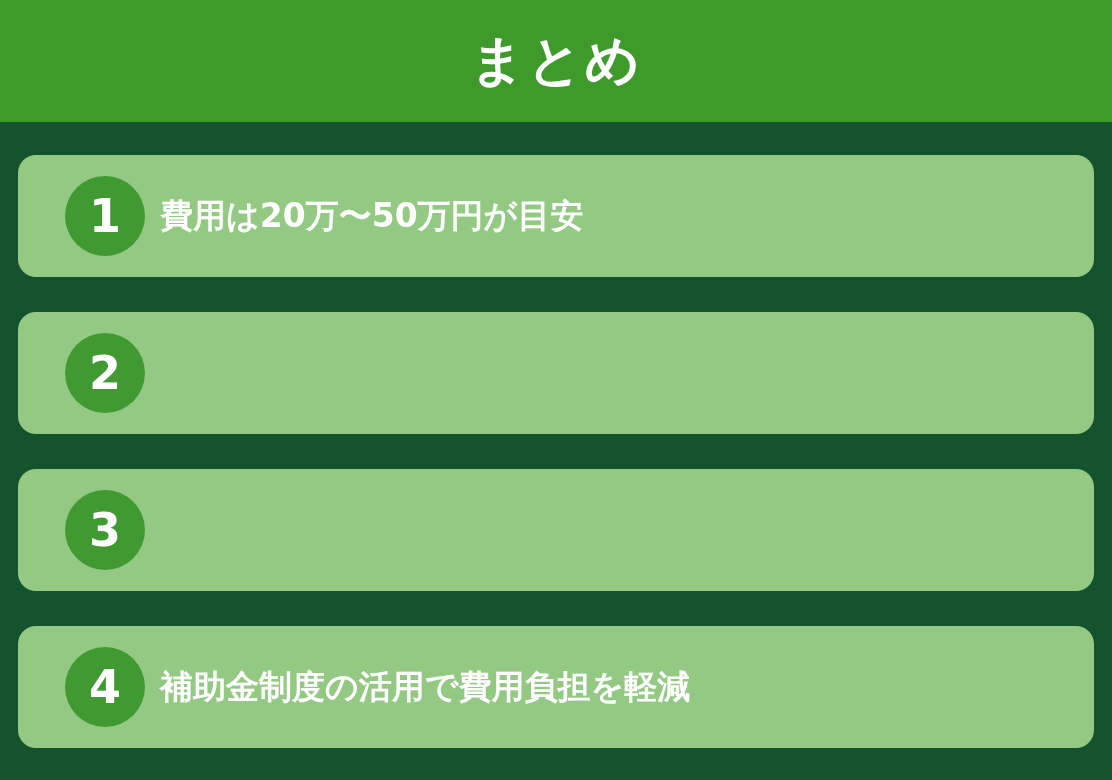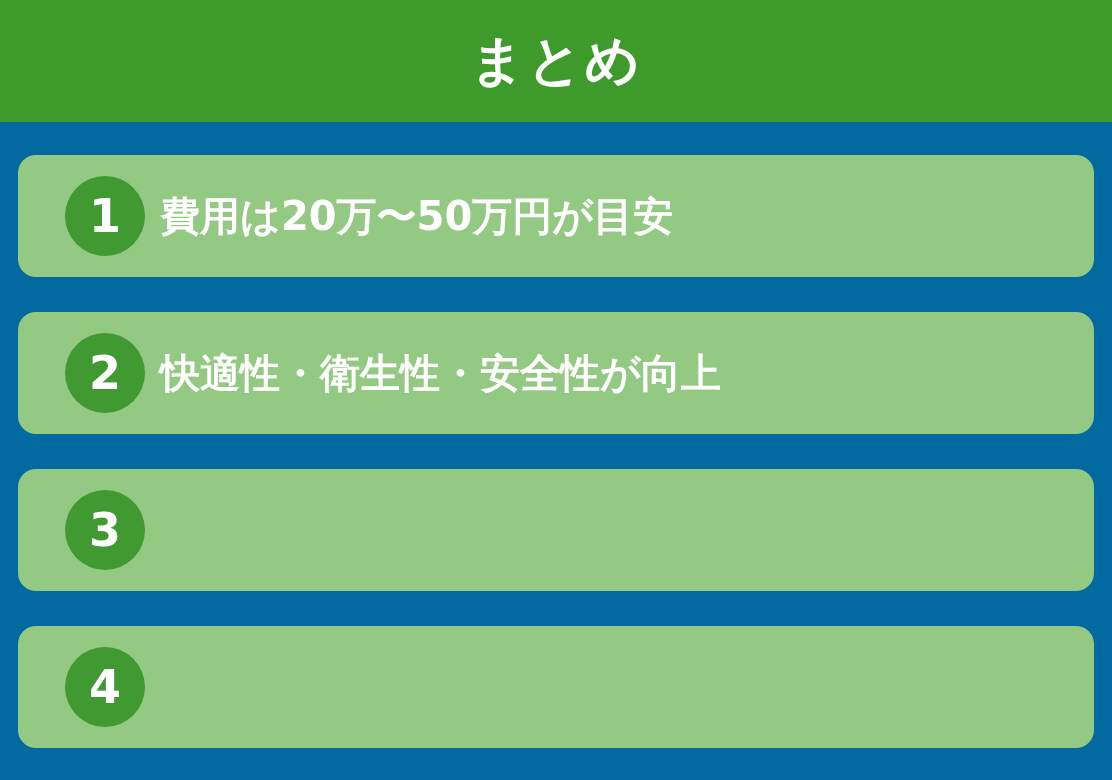--- a/index.html
+++ b/index.html
@@ -11,21 +11,21 @@
     width: 1112px;
     height: 780px;
     overflow: hidden;
     font-family: "Liberation Sans", "DejaVu Sans", sans-serif;
     background: #e8f6e2;
   }
   #page {
     position: relative;
     width: 1112px;
     height: 780px;
-    background: #0369a1;
+    background: #14532d;
     box-sizing: border-box;
     display: flex;
     flex-direction: column;
   }
   
   #header-banner {
     width: 100%;
     height: 122px;
     background: #3f9a2c;
     display: flex;
@@ -74,21 +74,21 @@
     justify-content: center;
     color: #ffffff;
     font-size: 46px;
     font-weight: bold;
     line-height: 1;
     font-family: "DejaVu Sans", "Liberation Sans", sans-serif;
   }
   .card-text {
     margin-left: 15px;
     color: #ffffff;
-    font-size: 40px;
+    font-size: 33px;
     font-weight: bold;
     line-height: 1.15;
     letter-spacing: 0px;
     white-space: nowrap;
     font-family: "DejaVu Sans", "Liberation Sans", sans-serif;
   }
 </style>
 </head>
 <body>
 
@@ -100,25 +100,25 @@
 
   <div id="summary-list">
 
     <div class="summary-card">
       <div class="card-badge">1</div>
       <div class="card-text">費用は20万〜50万円が目安</div>
     </div>
 
     <div class="summary-card">
       <div class="card-badge">2</div>
-      <div class="card-text">快適性・衛生性・安全性が向上</div>
     </div>
 
     <div class="summary-card">
       <div class="card-badge">3</div>
     </div>
 
     <div class="summary-card">
       <div class="card-badge">4</div>
+      <div class="card-text">補助金制度の活用で費用負担を軽減</div>
     </div>
 
   </div>
 </div>
 
 </body></html>

